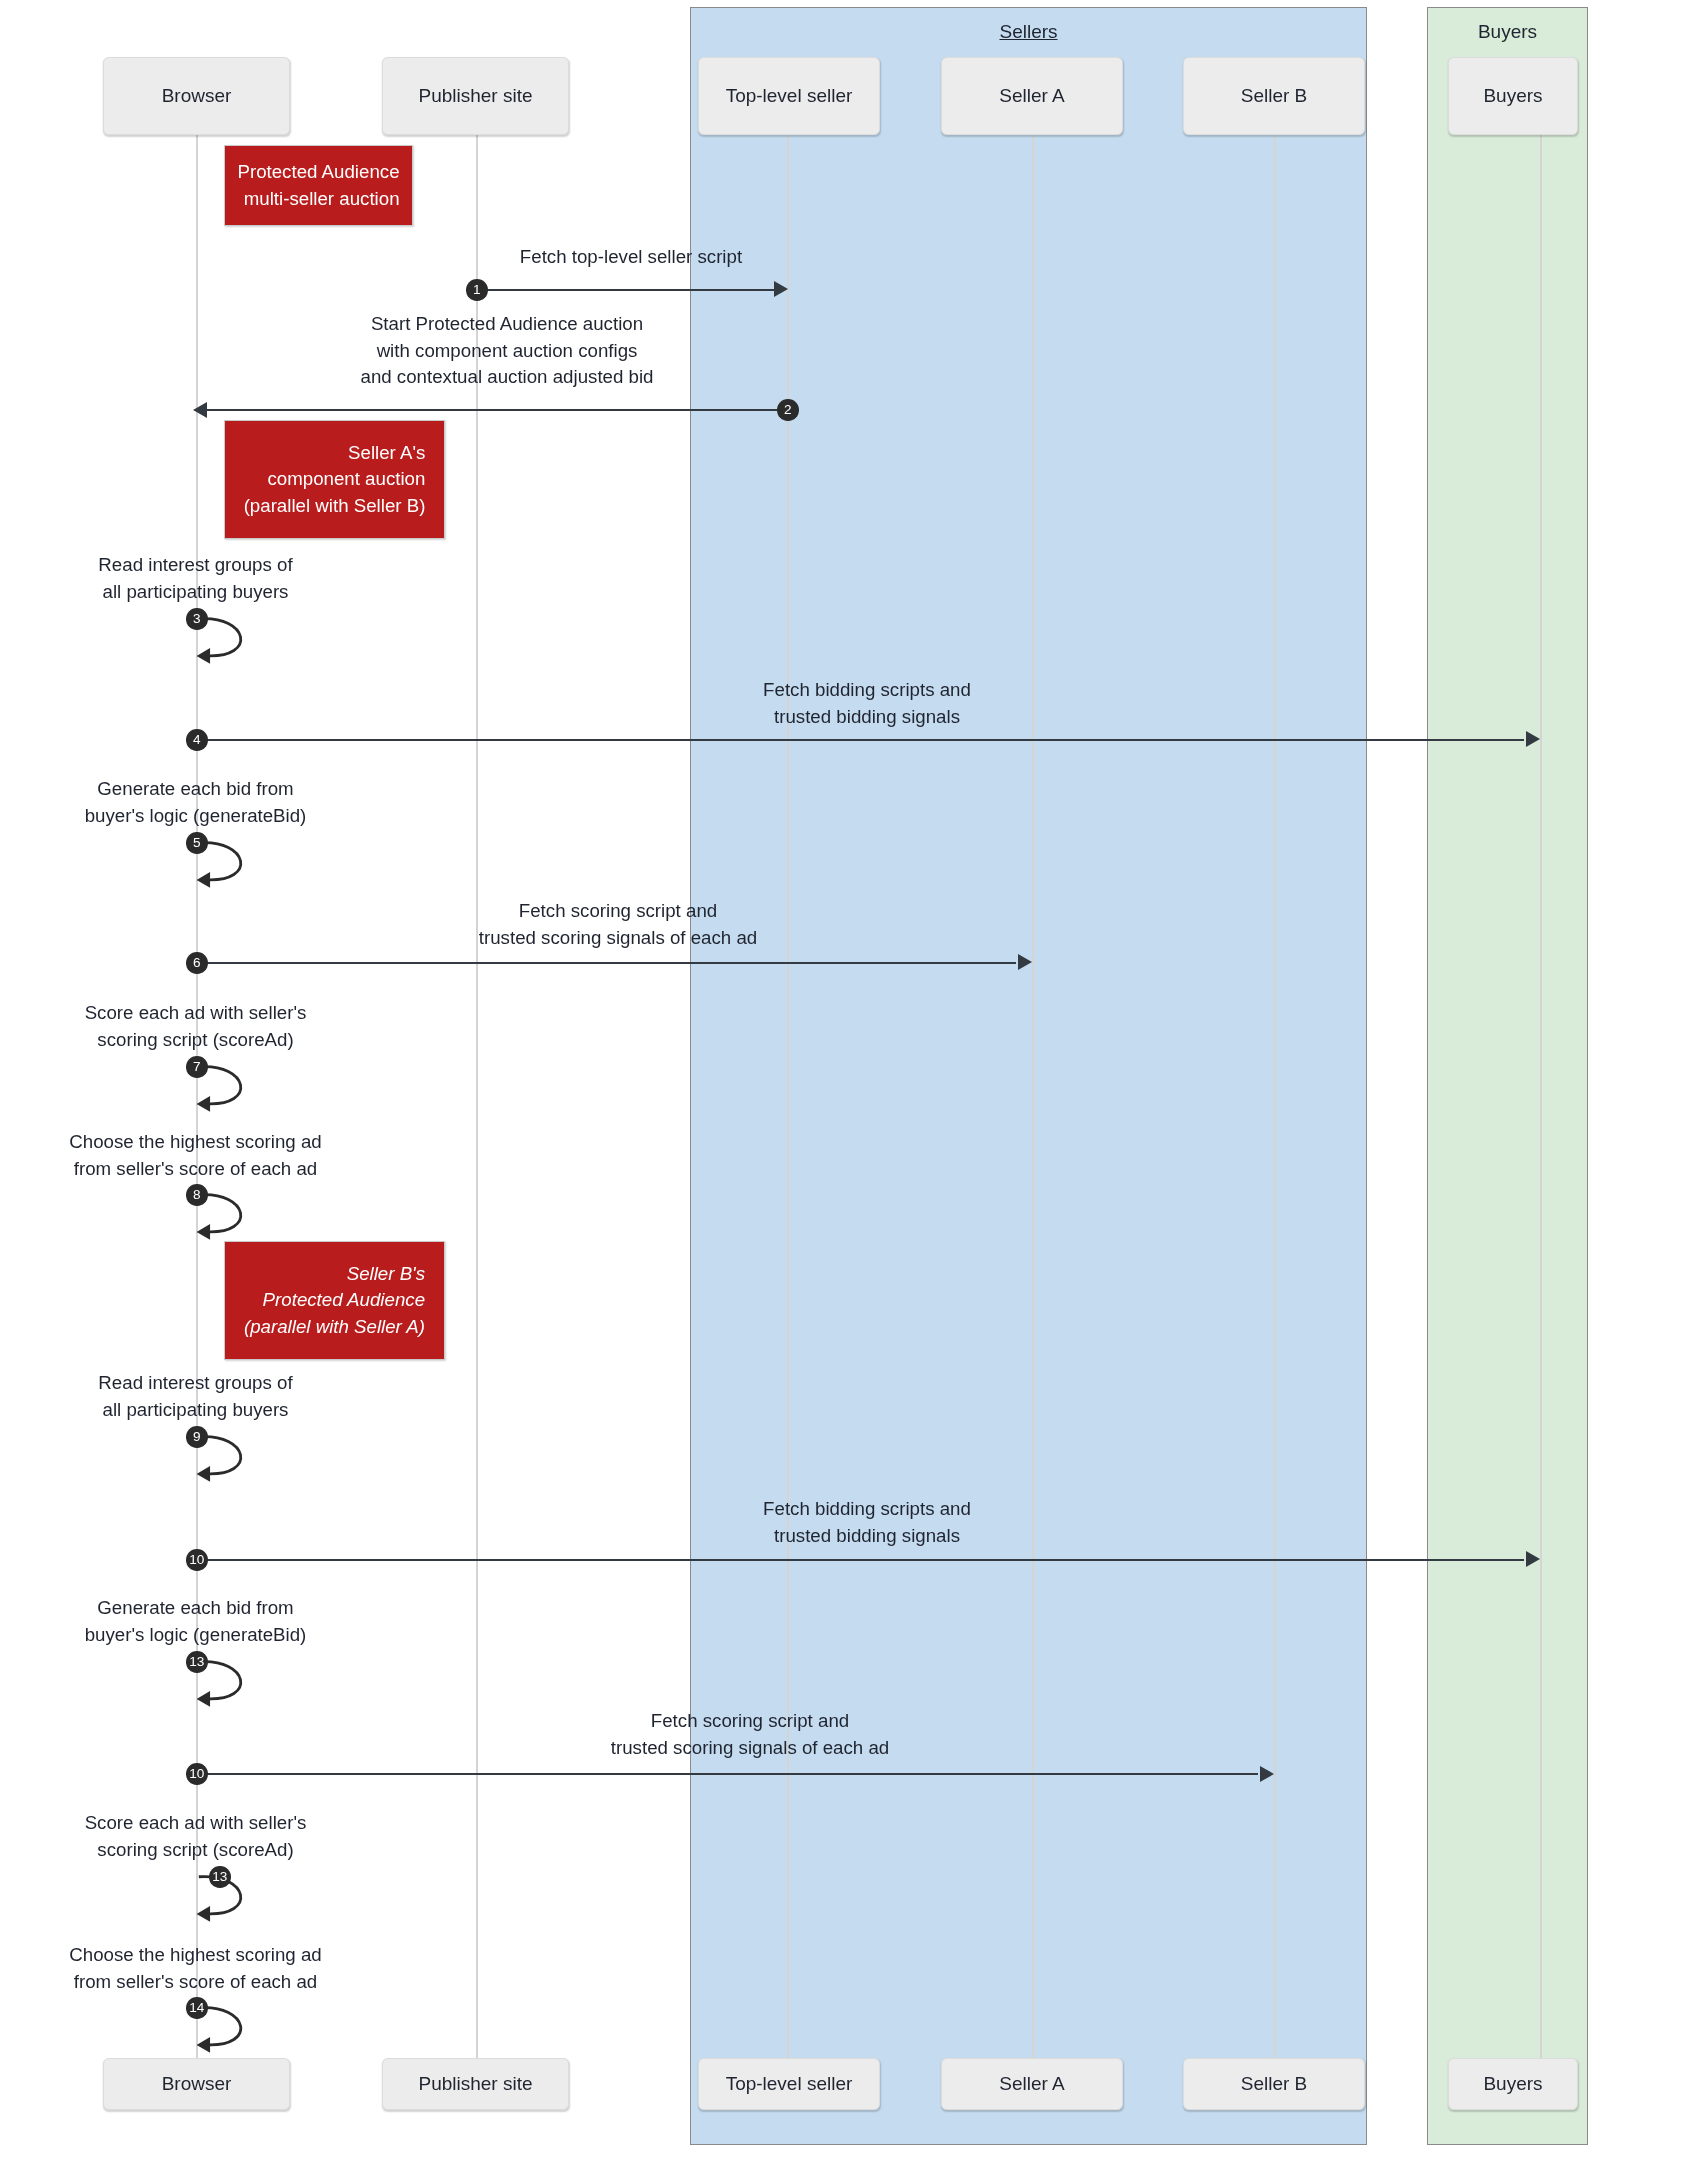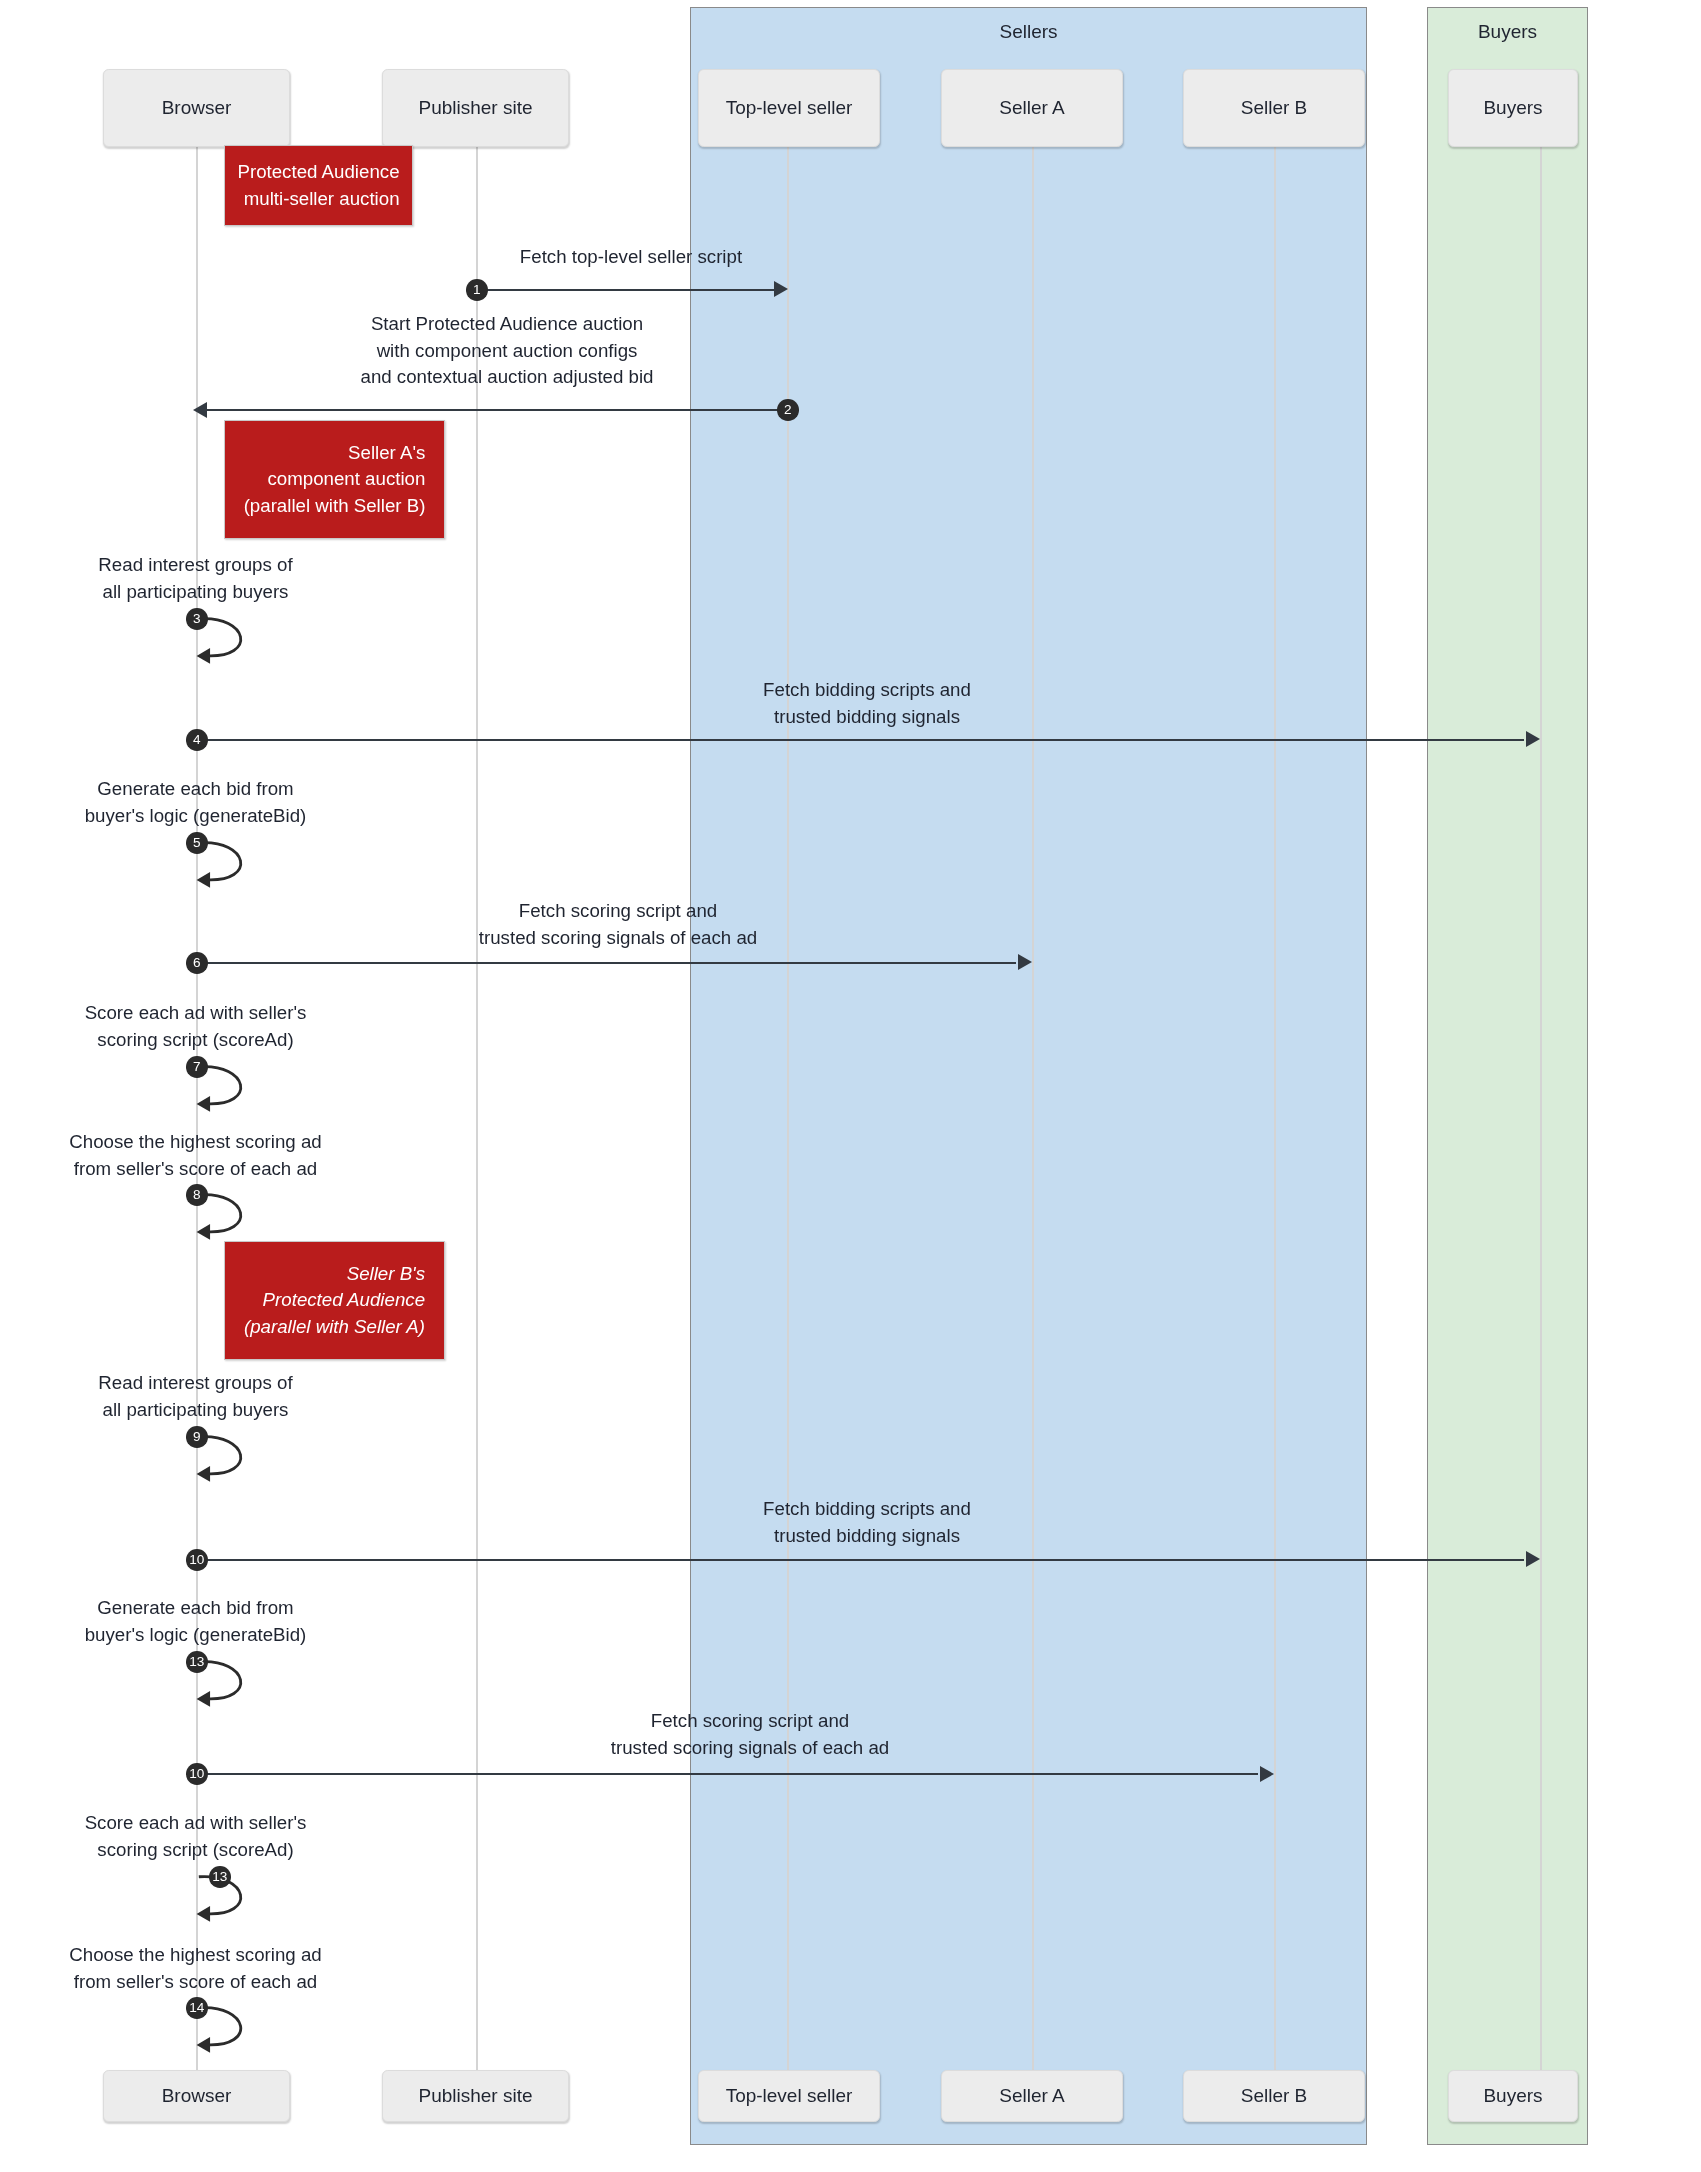--- a/index.html
+++ b/index.html
@@ -41,21 +41,20 @@
     border: 1.1px solid #dcdcdc;
     border-radius: 5.7px;
     display: flex;
     align-items: center;
     justify-content: center;
     font-size: 19px;
     color: #1f2430;
     box-shadow: 0.6px 1.1px 1.7px rgba(0,0,0,0.18);
     text-align: center;
     padding: 2.3px 5.7px;
-    margin-top: 12px;
   }
   
   .note-box {
     position: absolute;
     background: #b91c1c;
     border: 1.1px solid #c9c9c9;
     color: #ffffff;
     font-size: 18.7px;
     line-height: 1.42;
     text-align: right;
@@ -103,21 +102,21 @@
     justify-content: center;
     font-family: "Liberation Sans", sans-serif;
   }
 </style>
 </head>
 <body>
 
 <div id="diagram-root">
 
   <div class="group-box" style="left:690px; top:6.8px; width:677px; height:2138px; background:#c5dcf0;">
-    <div class="group-label" style="top:13.6px;">Sellers</div>
+    <div class="group-label" style="top:13.6px;text-decoration:underline;">Sellers</div>
   </div>
 
   <div class="group-box" style="left:1427px; top:6.8px; width:161px; height:2138px; background:#d9ecd9;">
     <div class="group-label" style="top:13.6px;">Buyers</div>
   </div>
 
   <div class="lifeline" style="left:196px;  top:134px; height:1947px;"></div>
   <div class="lifeline" style="left:476px;  top:134px; height:1947px;"></div>
   <div class="lifeline" style="left:787px; top:134px; height:1947px;"></div>
   <div class="lifeline" style="left:1032px; top:134px; height:1947px;"></div>

